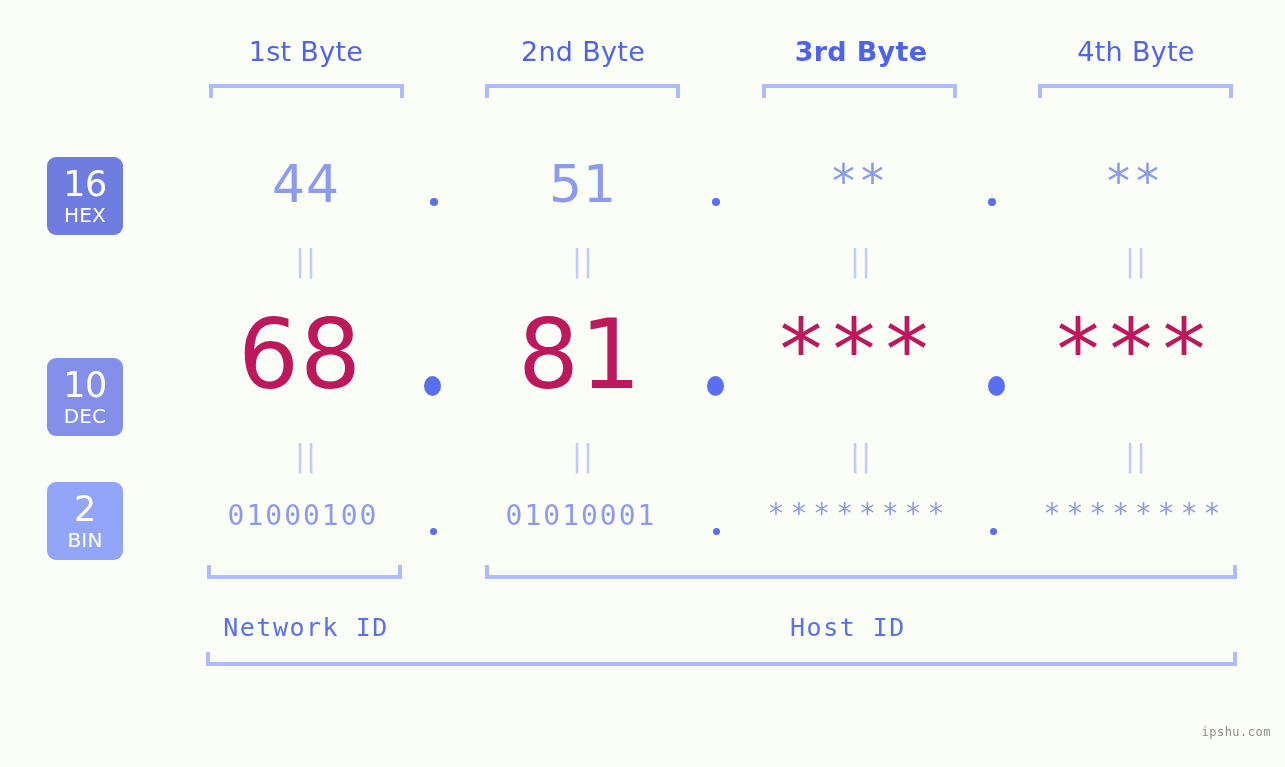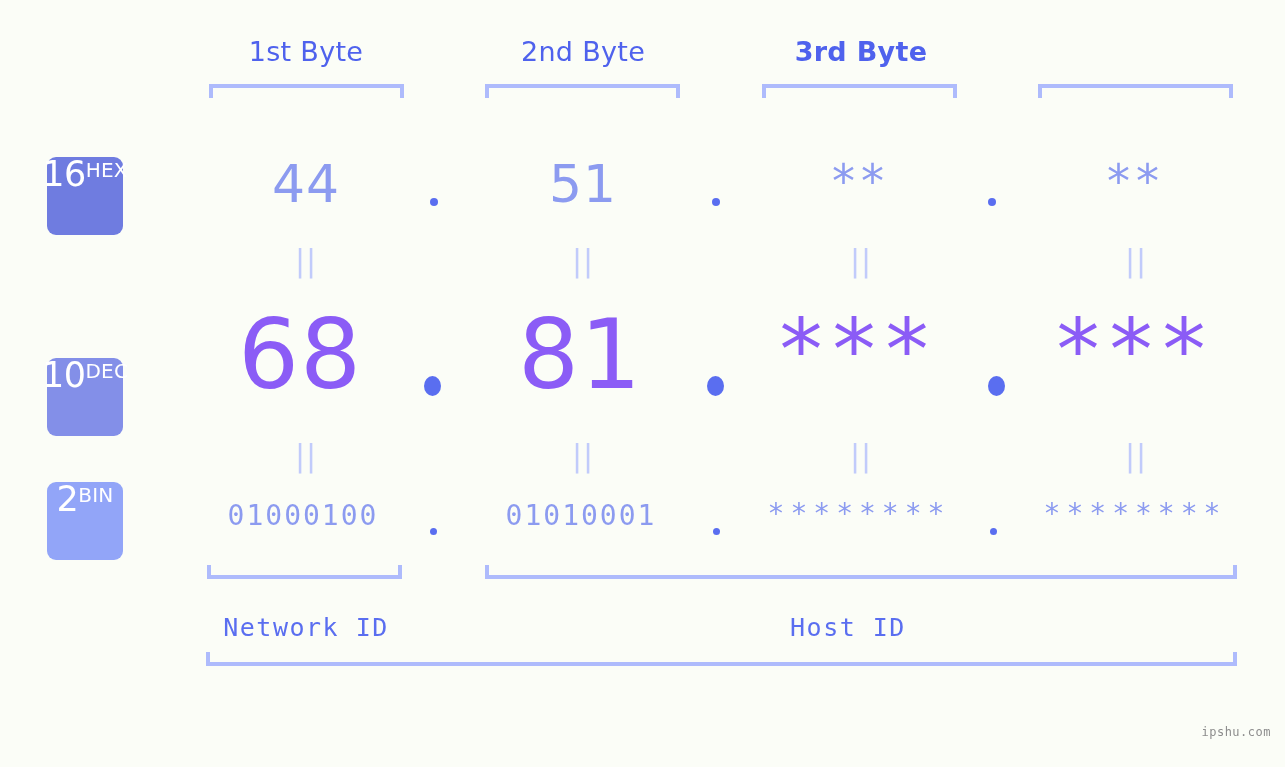--- a/index.html
+++ b/index.html
@@ -54,21 +54,22 @@
 
   
   .badge {
     position: absolute;
     left: 47px;
     width: 76px;
     height: 78px;
     border-radius: 9px;
     color: #ffffff;
     display: flex;
-    flex-direction: row;
+    flex-direction: column;
+    align-items: center;
     justify-content: center;
     line-height: 1;
     box-sizing: border-box;
   }
   .badge .num {
     font-size: 35px;
     font-weight: 400;
     letter-spacing: -0.5px;
   }
   .badge .nm {
@@ -92,21 +93,21 @@
   .row-hex .val {
     font-size: 52px;
     color: #8c9bf0;
     font-family: "DejaVu Sans", sans-serif;
     letter-spacing: 1px;
   }
   .row-hex .val.stars { letter-spacing: 6px; font-size: 46px; }
 
   .row-dec .val {
     font-size: 96px;
-    color: #8b5cf6;
+    color: #be185d;
     font-family: "DejaVu Sans", sans-serif;
     letter-spacing: 1px;
   }
   .row-dec .val.stars { letter-spacing: 10px; font-size: 86px; }
 
   .row-bin .val {
     font-size: 28px;
     color: #8c9bf0;
     font-family: "DejaVu Sans Mono", monospace;
     letter-spacing: 2px;
@@ -172,20 +173,23 @@
 <div id="stage">
 
   <div class="byte-label" style="left:195px; width:222px;">
     <span>1st Byte</span>
   </div>
   <div class="byte-label" style="left:472px; width:222px;">
     <span>2nd Byte</span>
   </div>
   <div class="byte-label" style="left:750px; width:222px;font-weight:bold;">
     <span>3rd Byte</span>
+  </div>
+  <div class="byte-label" style="left:1025px; width:222px;">
+    <span>4th Byte</span>
   </div>
 
   <div class="bracket-top" style="left:209px; top:84px; width:195px;"></div>
   <div class="bracket-top" style="left:485px; top:84px; width:195px;"></div>
   <div class="bracket-top" style="left:762px; top:84px; width:195px;"></div>
   <div class="bracket-top" style="left:1038px; top:84px; width:195px;"></div>
 
   <div class="badge badge-hex">
     <span class="num">16</span>
     <span class="nm">HEX</span>

